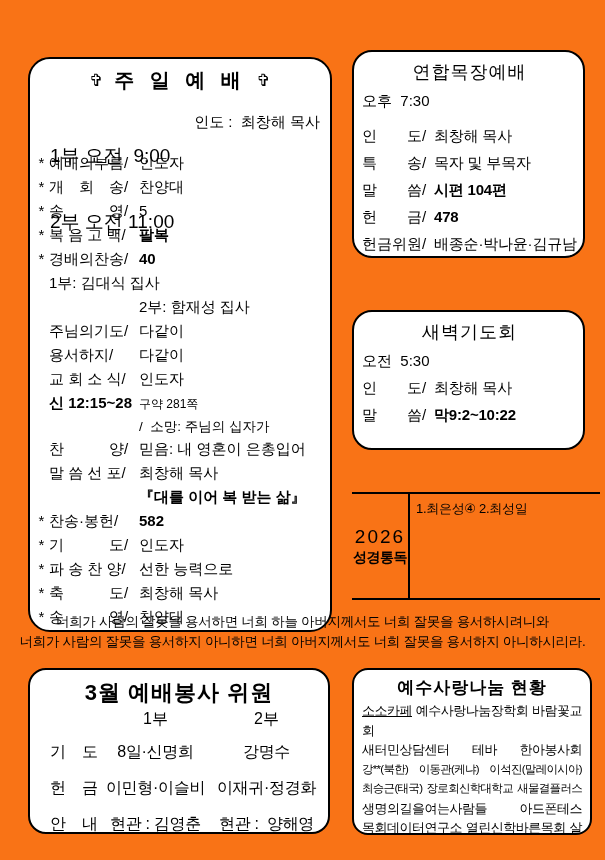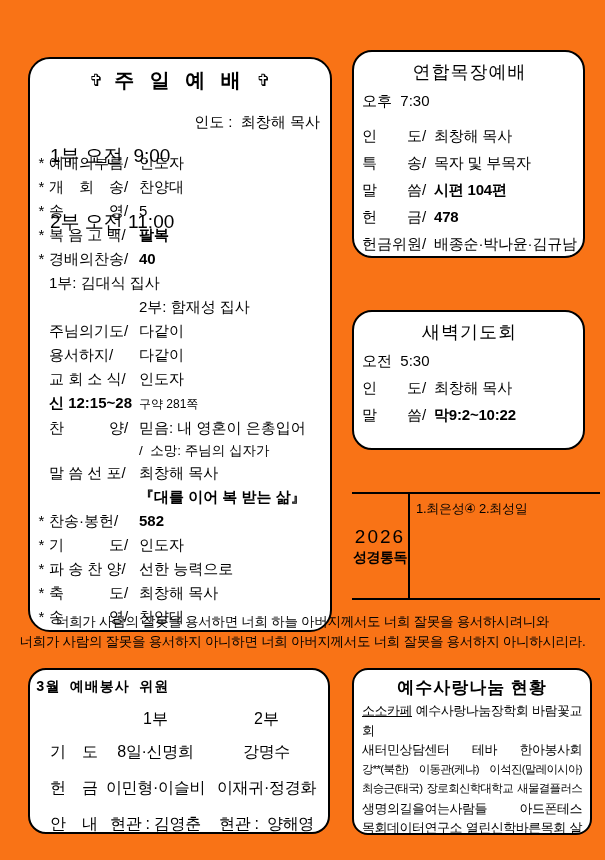--- a/index.html
+++ b/index.html
@@ -50,21 +50,21 @@
   .reading-year { font-weight:normal; font-size:19px; letter-spacing:2px; }
   .reading-name { font-weight:bold; font-size:14px; letter-spacing:-0.5px; }
   .reading-right { flex:1; padding:6px 4px 0 6px; font-size:13px; letter-spacing:-0.3px; }
 
   
   .verse { position:absolute; left:0; top:612px; width:605px; text-align:center;
            font-size:13.5px; line-height:20px; letter-spacing:-0.3px; }
 
   
   .march { left:28px; top:668px; width:302px; height:166px; padding:8px 6px 0 6px; border-radius:18px; }
-  .march-title { font-weight:bold; font-size:14px; height:26px; letter-spacing:1px;font-family:Liberation Mono, monospace; }
+  .march-title { text-align:center; font-weight:bold; font-size:22px; height:26px; letter-spacing:1px; }
   .march-grid { display:grid; grid-template-columns:64px 1fr 1fr; row-gap:0; }
   .march-grid .hdr { text-align:center; font-size:16px; line-height:30px; }
   .march-grid .role { padding-left:14px; white-space:pre; font-size:16px; line-height:36px; }
   .march-grid .cell { text-align:center; font-size:16px; line-height:36px; white-space:pre; letter-spacing:-0.3px; }
 
   
   .jlove { left:352px; top:668px; width:240px; height:167px; padding:6px 8px 16px 8px; border-radius:16px; }
   .jlove-title { text-align:center; font-weight:bold; font-size:17px; height:24px; letter-spacing:1px; }
   .jlove-lines { margin-top:1px; }
   .jline { font-size:13px; line-height:19.5px; letter-spacing:-0.5px;
@@ -160,31 +160,31 @@
           <span class="value">인도자</span>
           <span class="note"></span>
         </div>
 
         <div class="row">
           <span class="star"></span>
           <span class="value bold">신 12:15~28</span>
           <span class="note">구약 281쪽</span>
         </div>
 
+        <div class="row smallrow">
+          <span class="star"></span>
+          <span class="label"></span>
+          <span class="value small">/  소망: 주님의 십자가</span>
+          <span class="note"></span>
+        </div>
+
         <div class="row">
           <span class="star"></span>
           <span class="label">찬　　　양/</span>
           <span class="value">믿음: 내 영혼이 은총입어</span>
-          <span class="note"></span>
-        </div>
-
-        <div class="row smallrow">
-          <span class="star"></span>
-          <span class="label"></span>
-          <span class="value small">/  소망: 주님의 십자가</span>
           <span class="note"></span>
         </div>
 
         <div class="row">
           <span class="star"></span>
           <span class="label">말 씀 선 포/</span>
           <span class="value">최창해 목사</span>
           <span class="note"></span>
         </div>
 

